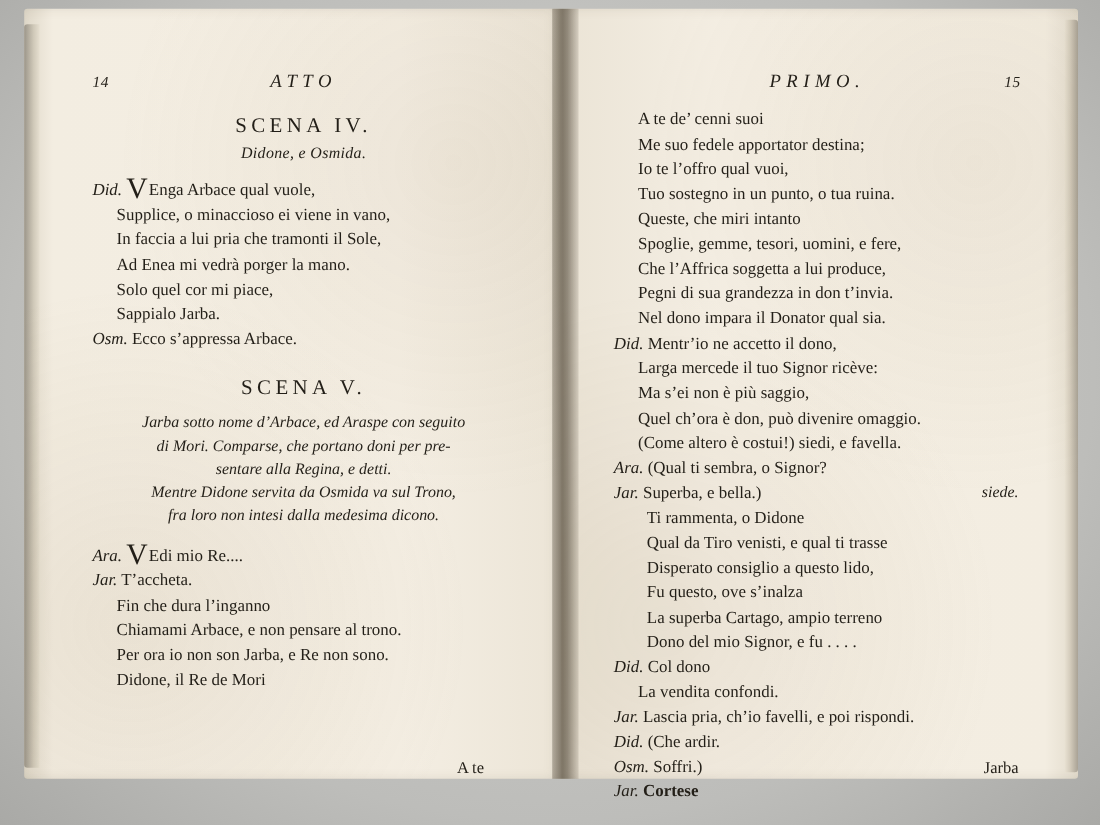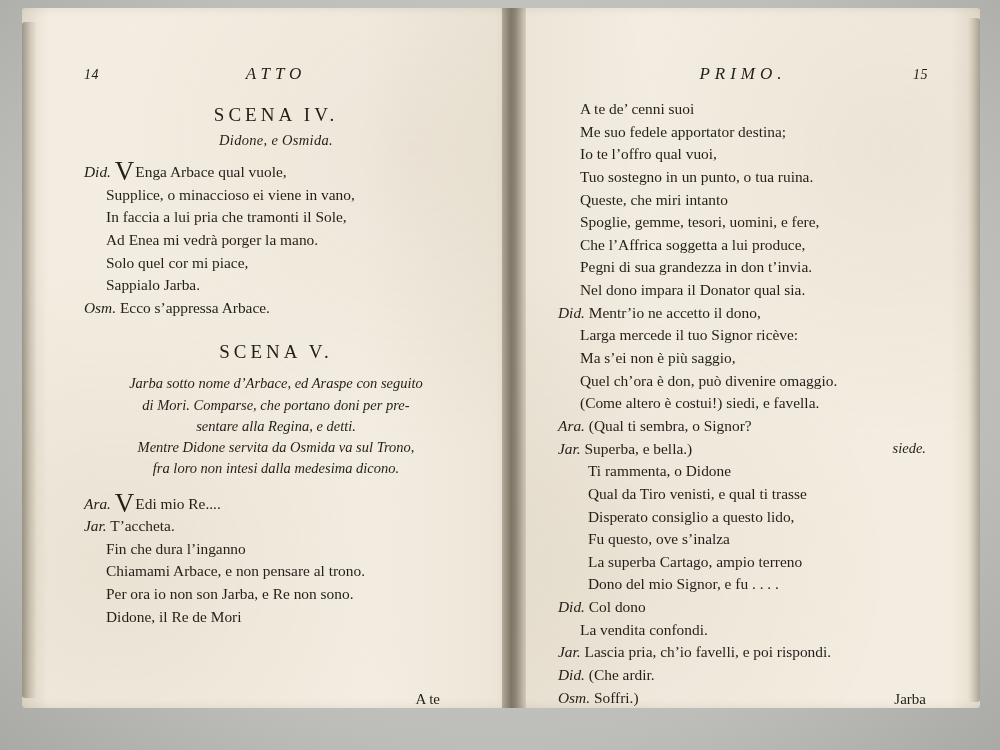--- a/index.html
+++ b/index.html
@@ -273,20 +273,21 @@
           <span class="vline ind2"><span>Qual da Tiro venisti, e qual ti trasse</span></span>
           <span class="vline ind2"><span>Disperato consiglio a questo lido,</span></span>
           <span class="vline ind2"><span>Fu questo, ove s’inalza</span></span>
           <span class="vline ind2"><span>La superba Cartago, ampio terreno</span></span>
           <span class="vline ind2"><span>Dono del mio Signor, e fu . . . .</span></span>
           <span class="vline"><span class="spk">Did.</span> <span>Col dono</span></span>
           <span class="vline ind1"><span>La vendita confondi.</span></span>
           <span class="vline"><span class="spk">Jar.</span> <span>Lascia pria, ch’io favelli, e poi rispondi.</span></span>
           <span class="vline"><span class="spk">Did.</span> <span>(Che ardir.</span></span>
           <span class="vline"><span class="spk">Osm.</span> <span>Soffri.)</span></span>
+          <span class="vline"><span class="spk">Jar.</span> <span style="font-weight:600">Cortese</span></span>
         </div>
 
         <div class="catchword r">Jarba</div>
       </div>
       <div class="paper-noise"></div>
     </div>
 
     <div class="gutter"></div>
   </div>
 </div>

